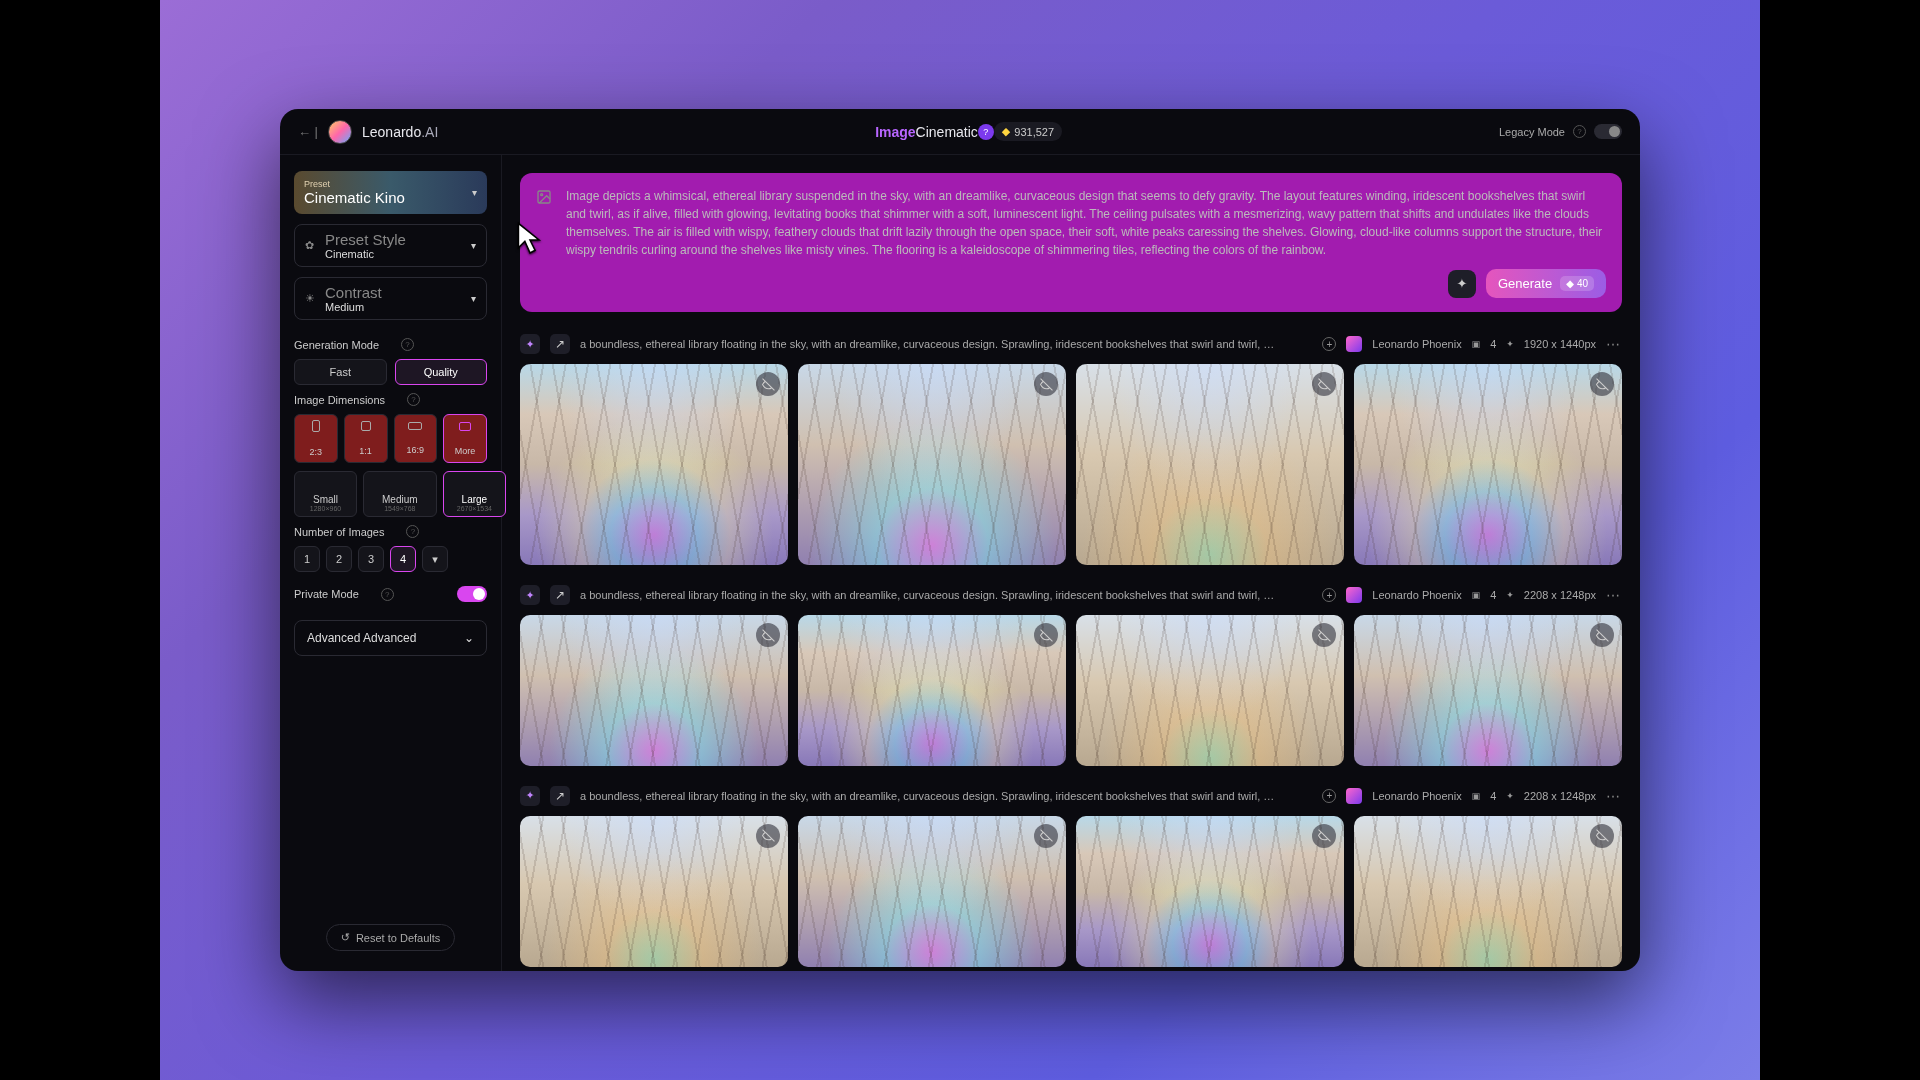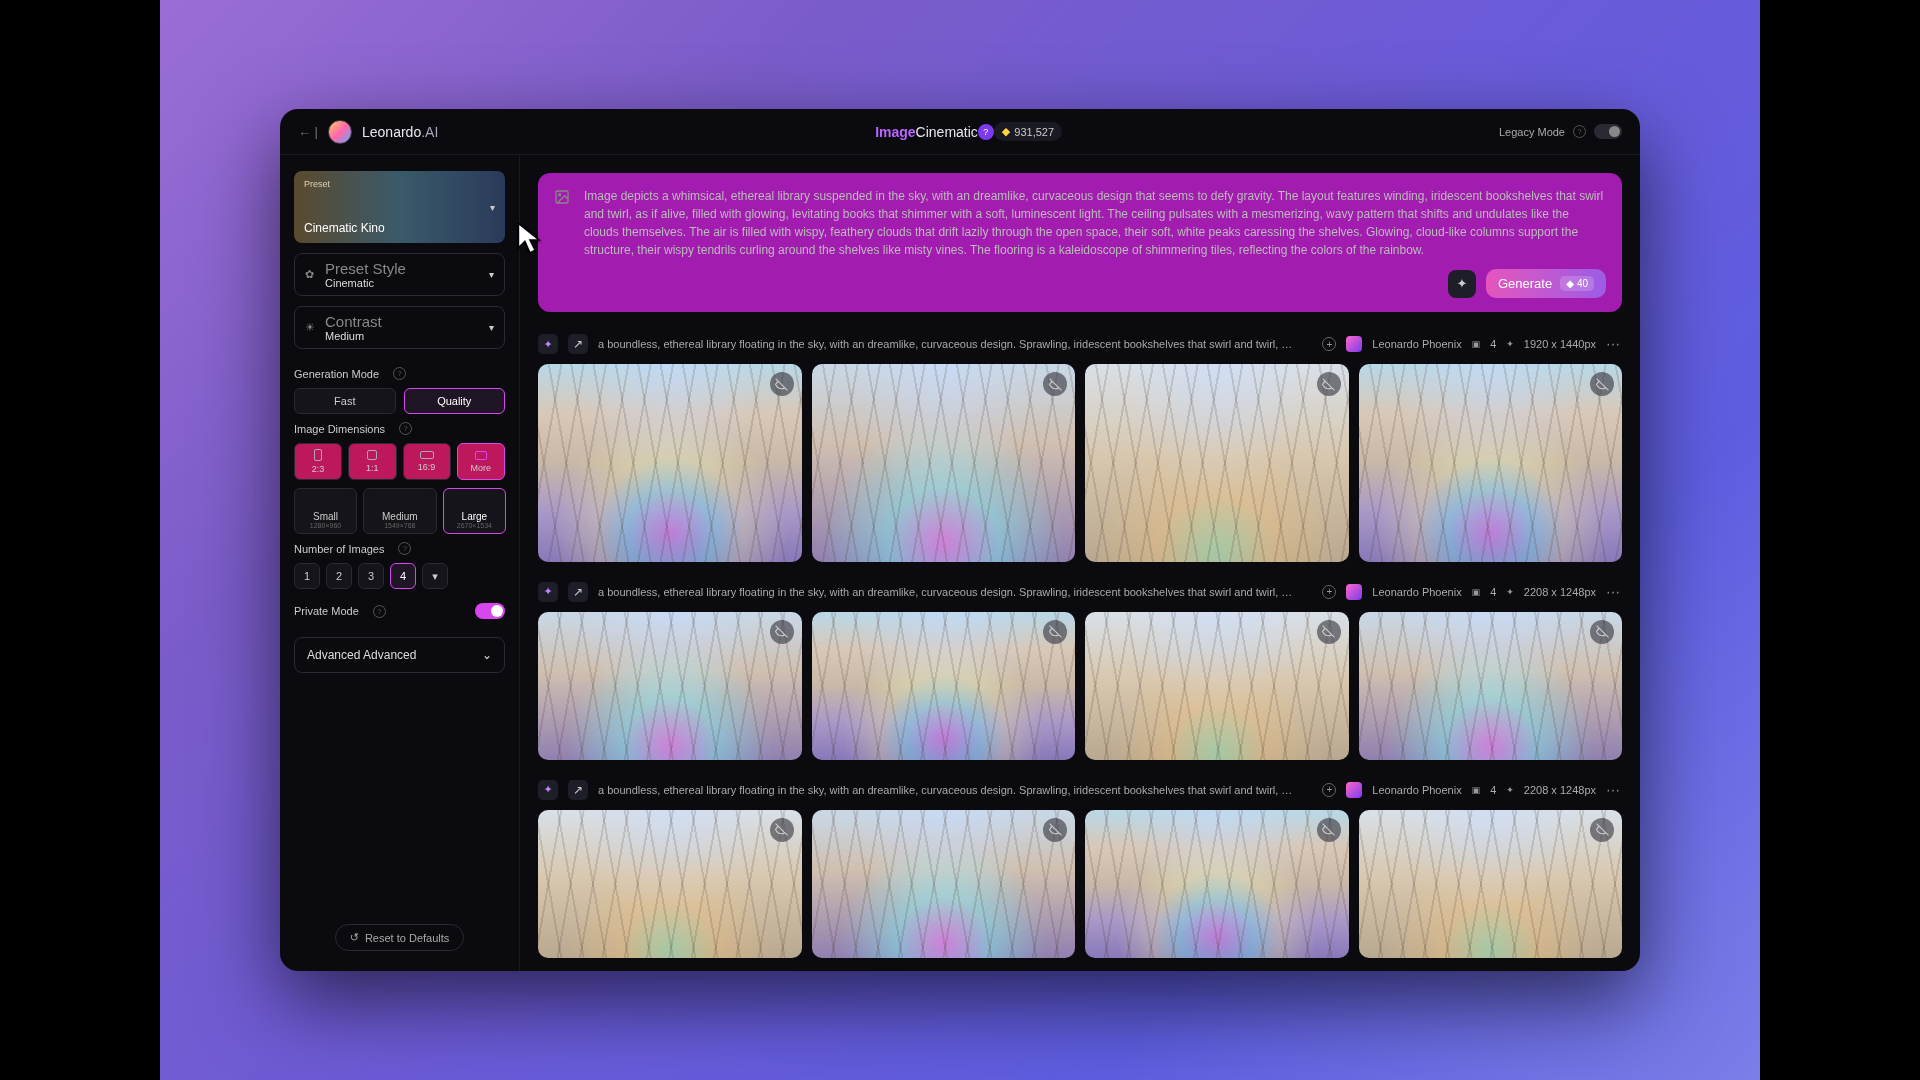--- a/index.html
+++ b/index.html
@@ -66,60 +66,60 @@
 .toggle {
   width: 28px; height: 15px; border-radius: 10px; background: #2a2a33;
   position: relative;
 }
 .toggle::after {
   content: ''; position: absolute; right: 2px; top: 2px;
   width: 11px; height: 11px; border-radius: 50%; background: #888;
 }
 .body { display: flex; flex: 1; min-height: 0; }
 .sidebar {
-  width: 240px; padding: 16px 14px;
+  width: 222px; padding: 16px 14px;
   border-right: 1px solid #1a1a22;
   display: flex; flex-direction: column;
 }
 .preset-card {
   border-radius: 8px; padding: 8px 10px;
   background: linear-gradient(90deg, #5a4a2f 0%, #3a5a6a 50%, #2a3a5a 100%);
   position: relative; margin-bottom: 10px;
   display: flex; align-items: center; justify-content: space-between;
 }
 .preset-card .label-tiny { color: #e0d0b0; font-size: 9px; }
-.preset-card .label-val { color: #fff; font-size: 12px; margin-top: 32px; }
+.preset-card .label-val { color: #fff; font-size: 15px; }
 .chev { color: #ccc; font-size: 10px; }
 .select-row {
   border-radius: 8px; border: 1px solid #2a2a33;
   padding: 6px 10px; margin-bottom: 10px;
   display: flex; align-items: center; justify-content: space-between;
 }
 .select-row .left { display: flex; align-items: center; gap: 8px; }
 .select-row .icon-slot { color: #888; font-size: 11px; width: 12px; }
 .select-row .stack .tiny { color: #888; font-size: 15px; }
 .select-row .stack .val { color: #ddd; font-size: 11px; }
 .section-label {
-  color: #ccc; font-size: 11px; display: flex; align-items: center; gap: 14px;
+  color: #ccc; font-size: 11px; display: flex; align-items: center; gap: 22px;
   margin-top: 8px; margin-bottom: 8px;
 }
 .seg { display: flex; gap: 8px; }
 .seg.tight { gap: 6px; }
 .seg-btn {
   flex: 1; border-radius: 6px; border: 1px solid #2a2a33;
   background: #14141a; color: #ccc; font-size: 11px;
   padding: 6px 0; text-align: center;
 }
 .seg-btn.active { border-color: #d946ef; color: #fff; background: #1e1624; }
 .dims { display: flex; gap: 6px; margin-bottom: 8px; }
 .dim-btn {
   flex: 1; border-radius: 6px; border: 1px solid #2a2a33;
-  background: #be185d; color: #ccc;
+  background: #7f1d1d; color: #ccc;
   display: flex; flex-direction: column; align-items: center; justify-content: center;
-  padding: 5px 0; gap: 3px;
+  padding: 5px 0; gap: 15px;
 }
 .dim-btn.active { border-color: #d946ef; }
 .dim-shape { border: 1.5px solid #aaa; border-radius: 2px; }
 .dim-btn .lbl { font-size: 9px; }
 .size-btn {
   flex: 1; border-radius: 6px; border: 1px solid #2a2a33;
   background: #14141a; color: #ccc; text-align: center; padding: 4px 0;
 }
 .size-btn .sub { font-size: 7px; color: #666; display: block; }
 .size-btn .main { font-size: 10px; }

